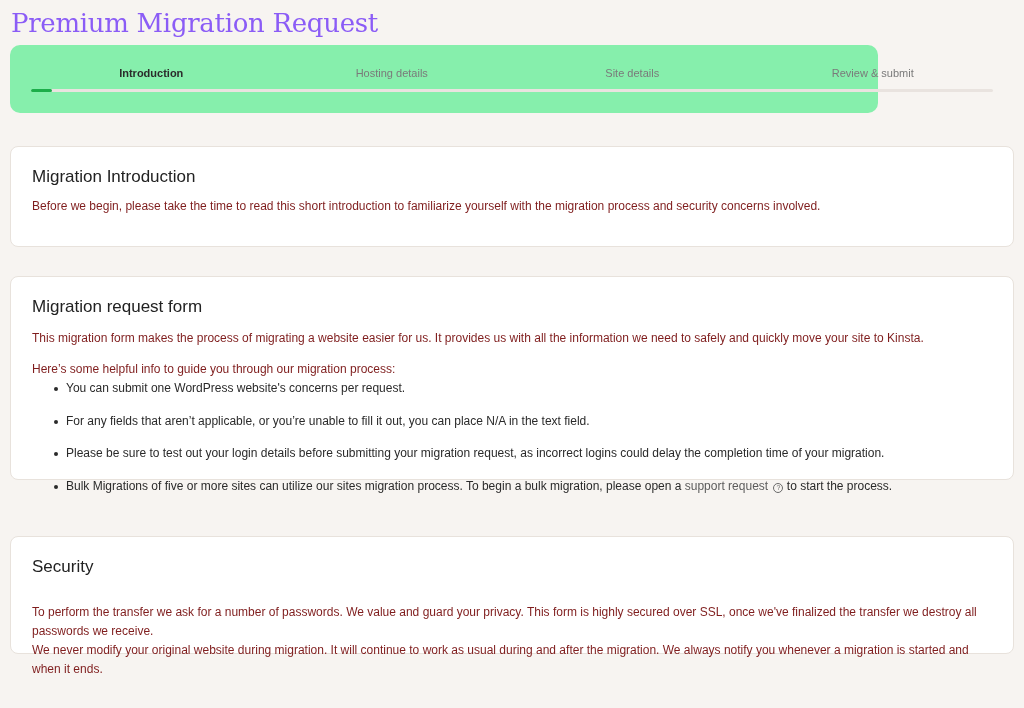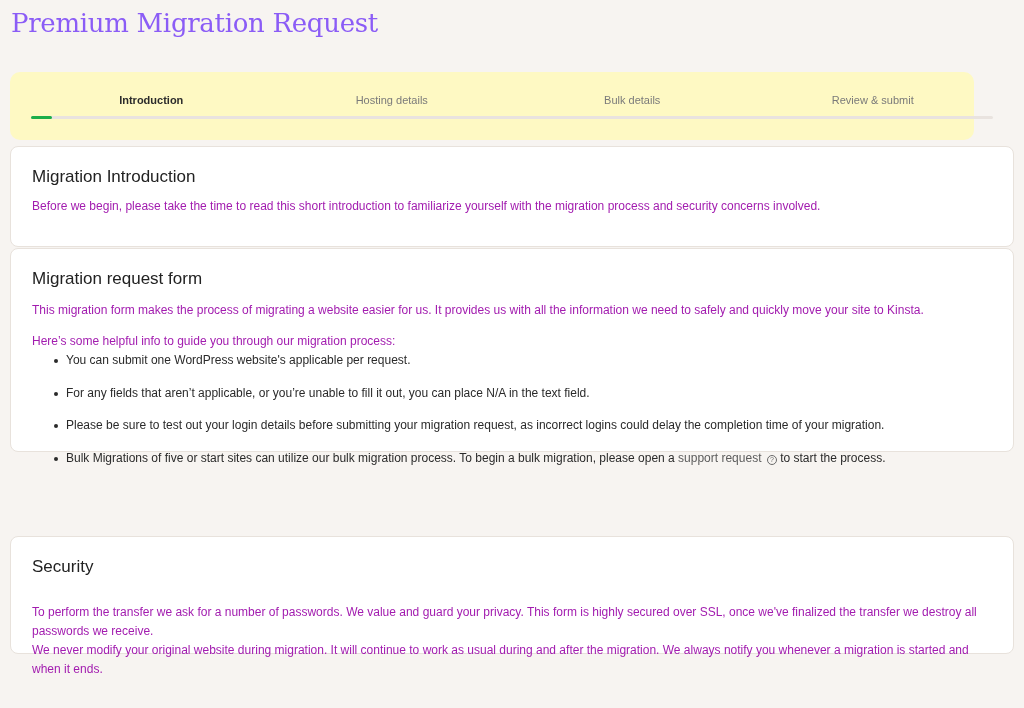--- a/index.html
+++ b/index.html
@@ -19,24 +19,24 @@
       font-family: "DejaVu Serif", serif;
       font-size: 26px;
       font-weight: normal;
       color: #8b5cf6;
       letter-spacing: -0.3px;
       line-height: 34px;
     }
     .stepper-card {
       position: absolute;
       left: 10px;
-      top: 72px;
-      width: 964px;
+      top: 45px;
+      width: 868px;
       height: 68px;
-      background: #fef9c3;
+      background: #86efac;
       border-radius: 10px;
     }
     .steps {
       position: absolute;
       left: 21px;
       top: 0;
       width: 962px;
       height: 58px;
       display: flex;
     }
@@ -79,26 +79,26 @@
     }
     .card h2 {
       font-size: 17px;
       font-weight: normal;
       color: #222;
       margin-top: 19px;
       line-height: 22px;
     }
     .card p {
       font-size: 12px;
-      color: #a21caf;
+      color: #7f1d1d;
       line-height: 19px;
     }
     .card-intro { top: 146px; height: 101px; }
     .card-intro p { margin-top: 9px; }
-    .card-form { top: 248px; height: 204px; }
+    .card-form { top: 276px; height: 204px; }
     .card-form p.lead { margin-top: 11px; }
     .card-form p.helper { margin-top: 12px; }
     .card-form ul {
       list-style: none;
       margin-left: 22px;
       margin-top: 0;
     }
     .card-form li {
       font-size: 12px;
       color: #2a2a2a;
@@ -142,42 +142,42 @@
 </head>
 <body>
 
 <div class="page">
   <h1 class="page-title">Premium Migration Request</h1>
 
   <div class="stepper-card">
     <div class="steps">
       <div class="step active">Introduction</div>
       <div class="step">Hosting details</div>
-      <div class="step">Bulk details</div>
+      <div class="step">Site details</div>
       <div class="step">Review &amp; submit</div>
     </div>
     <div class="progress-track">
       <div class="progress-fill"></div>
     </div>
   </div>
 
   <section class="card card-intro">
     <h2>Migration Introduction</h2>
     <p>Before we begin, please take the time to read this short introduction to familiarize yourself with the migration process and security concerns involved.</p>
   </section>
 
   <section class="card card-form">
     <h2>Migration request form</h2>
     <p class="lead">This migration form makes the process of migrating a website easier for us. It provides us with all the information we need to safely and quickly move your site to Kinsta.</p>
     <p class="helper">Here’s some helpful info to guide you through our migration process:</p>
     <ul>
-      <li>You can submit one WordPress website's applicable per request.</li>
+      <li>You can submit one WordPress website's concerns per request.</li>
       <li>For any fields that aren’t applicable, or you’re unable to fill it out, you can place N/A in the text field.</li>
       <li>Please be sure to test out your login details before submitting your migration request, as incorrect logins could delay the completion time of your migration.</li>
-      <li><span>Bulk Migrations of five or start sites can utilize our bulk migration process. To begin a bulk migration, please open a </span><a class="link"><span>support request</span> <span class="help-icon">?</span></a><span> to start the process.</span></li>
+      <li><span>Bulk Migrations of five or more sites can utilize our sites migration process. To begin a bulk migration, please open a </span><a class="link"><span>support request</span> <span class="help-icon">?</span></a><span> to start the process.</span></li>
     </ul>
   </section>
 
   <section class="card card-security">
     <h2>Security</h2>
     <p class="p1">To perform the transfer we ask for a number of passwords. We value and guard your privacy. This form is highly secured over SSL, once we've finalized the transfer we destroy all passwords we receive.</p>
     <p class="p2">We never modify your original website during migration. It will continue to work as usual during and after the migration. We always notify you whenever a migration is started and when it ends.</p>
   </section>
 </div>
 

